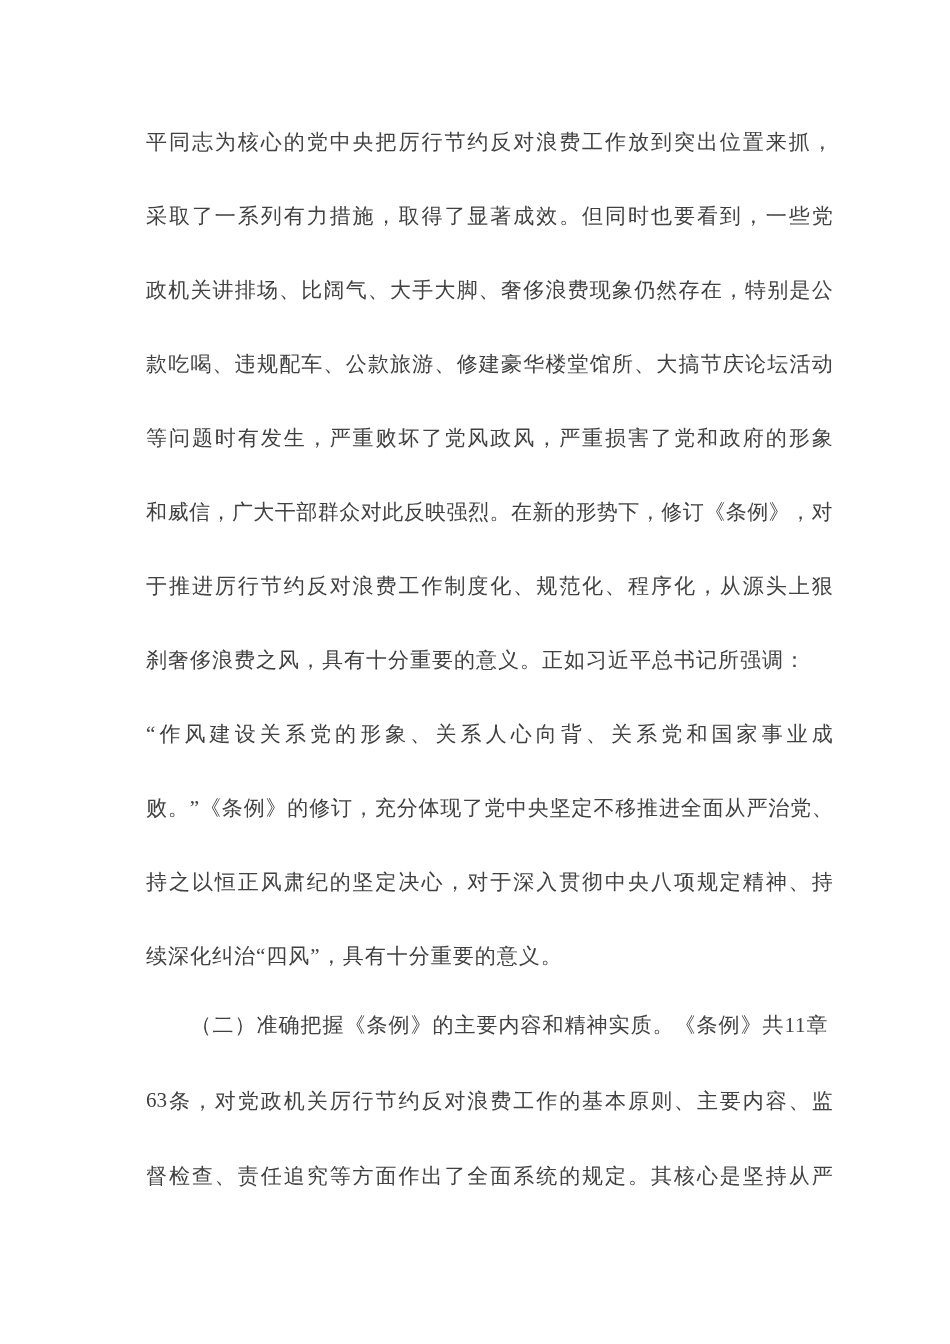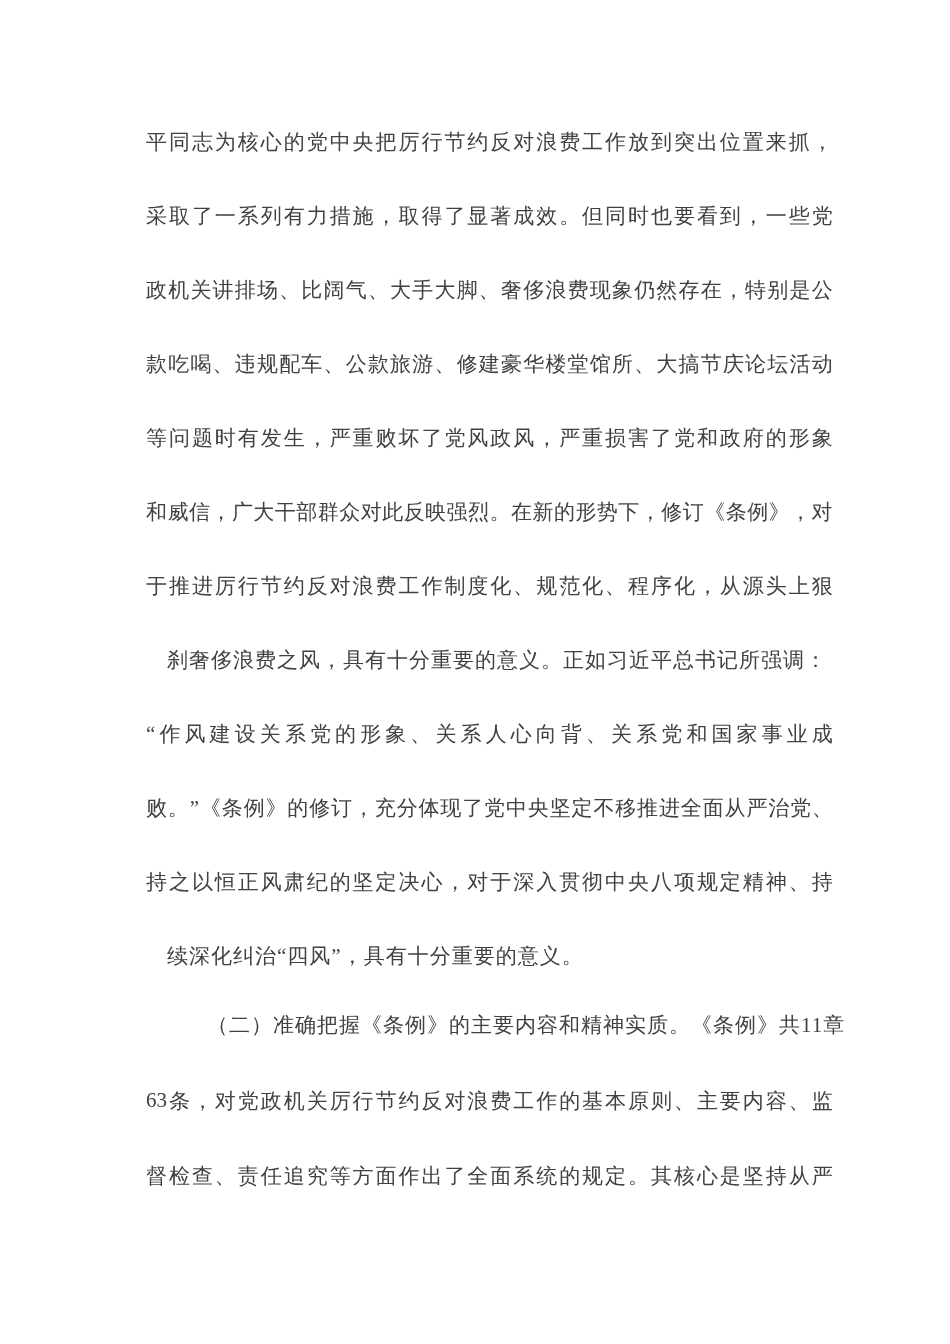--- a/index.html
+++ b/index.html
@@ -37,23 +37,22 @@
     align-items: center;
     justify-content: space-between;
   }
   .line.j > span { display: inline-block; }
 
   
   .line.n {
     display: block;
     line-height: 74px;
     letter-spacing: 1px;
-    margin-left: 21px;
   }
-  .para2 .line.n { line-height: 75px; }
+  .para2 .line.n { line-height: 75px; text-align: center; }
 
   .indent { text-indent: 40px; }
 </style>
 </head>
 <body>
 
 <div class="page">
 
   <div class="para para1">
     <div class="line j"><span>平</span><span>同</span><span>志</span><span>为</span><span>核</span><span>心</span><span>的</span><span>党</span><span>中</span><span>央</span><span>把</span><span>厉</span><span>行</span><span>节</span><span>约</span><span>反</span><span>对</span><span>浪</span><span>费</span><span>工</span><span>作</span><span>放</span><span>到</span><span>突</span><span>出</span><span>位</span><span>置</span><span>来</span><span>抓</span><span>，</span></div>

